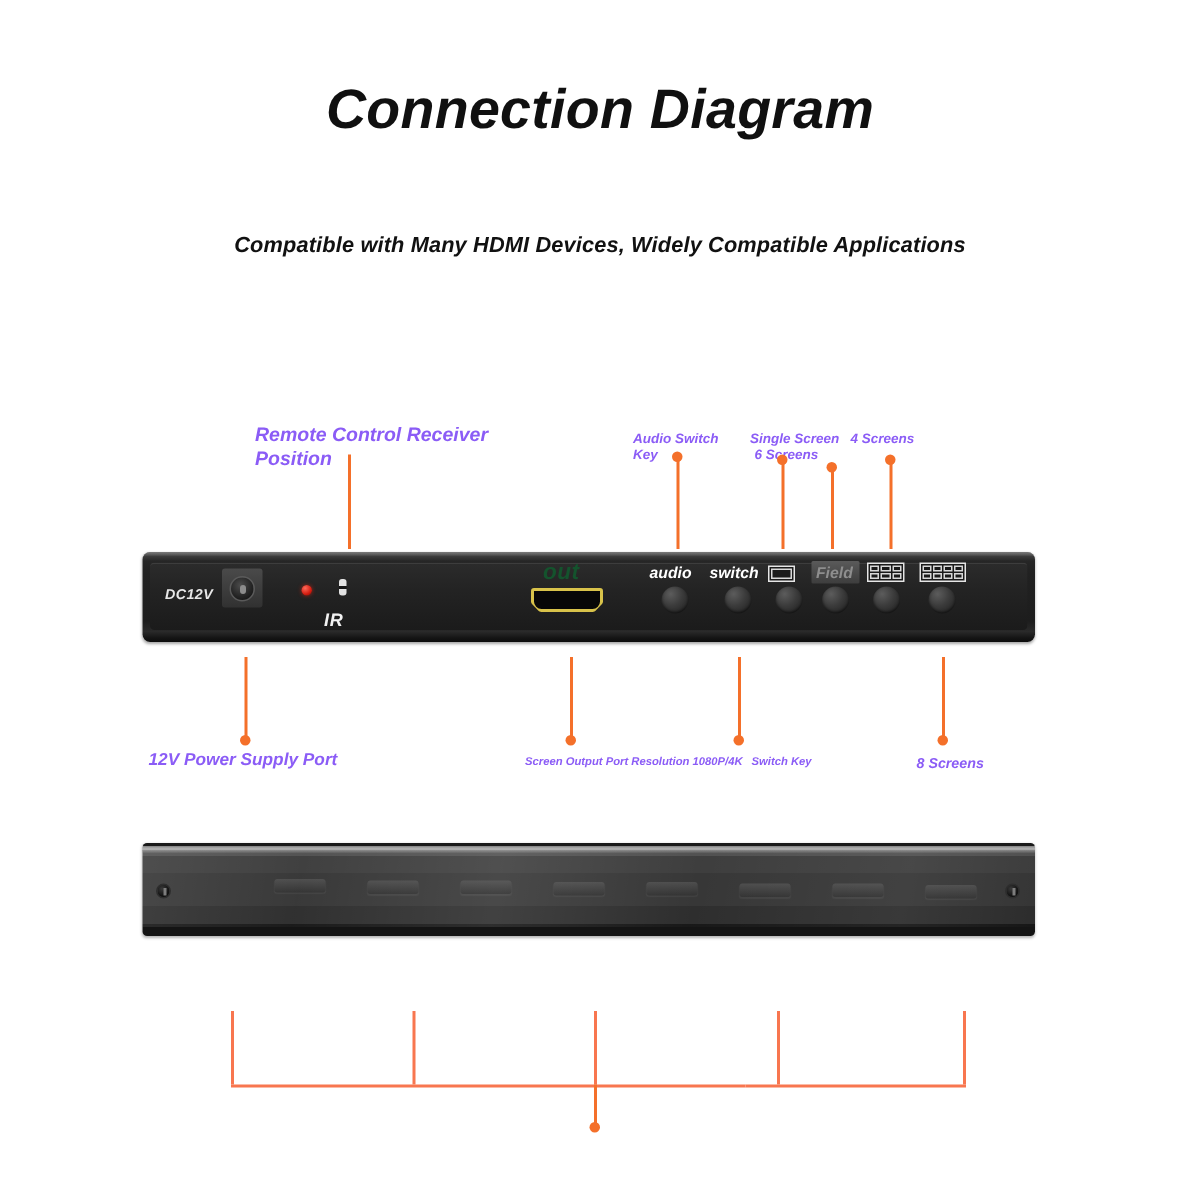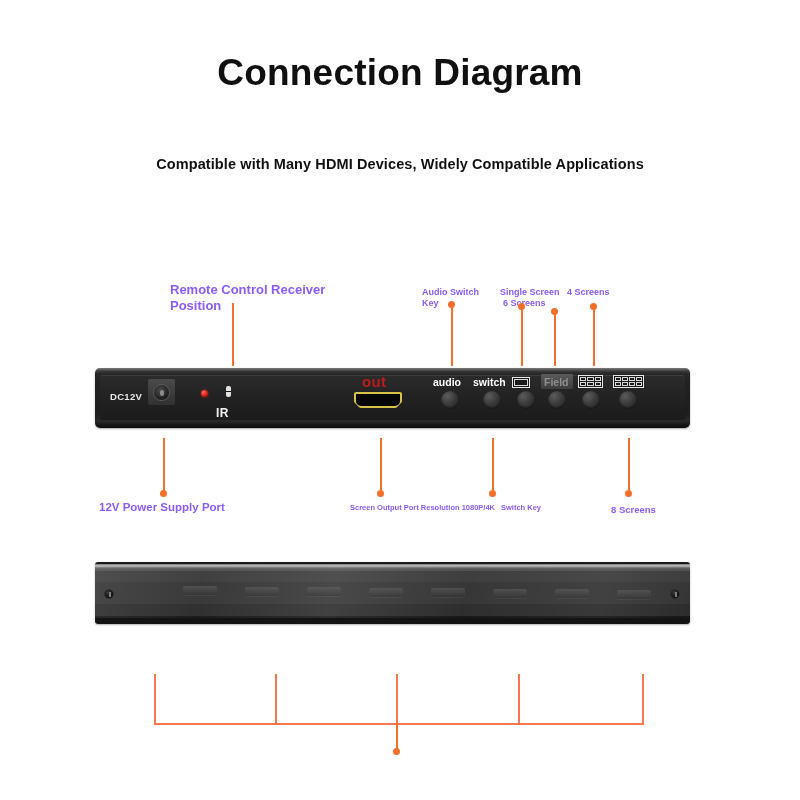--- a/index.html
+++ b/index.html
@@ -12,20 +12,21 @@
     height: 800px;
     position: relative;
     overflow: hidden;
     font-family: "Liberation Sans", sans-serif;
   }
   .stage {
     position: absolute;
     inset: 0;
     width: 800px;
     height: 604px;
+    font-style: italic;
   }
 
   
   .page-title {
     position: absolute;
     left: 0;
     top: 52px;
     width: 800px;
     text-align: center;
     font-size: 37px;
@@ -178,21 +179,21 @@
     color: #f2f2f2;
     letter-spacing: 0.5px;
   }
 
   .lbl-out {
     position: absolute;
     left: 362px;
     top: 373px;
     font-size: 15px;
     font-weight: bold;
-    color: #b91c1c;
+    color: #14532d;
     letter-spacing: 0.3px;
   }
   .hdmi-port {
     position: absolute;
     left: 354px;
     top: 392px;
     width: 48px;
     height: 16px;
     border: 2px solid #d8c24a;
     box-sizing: border-box;

